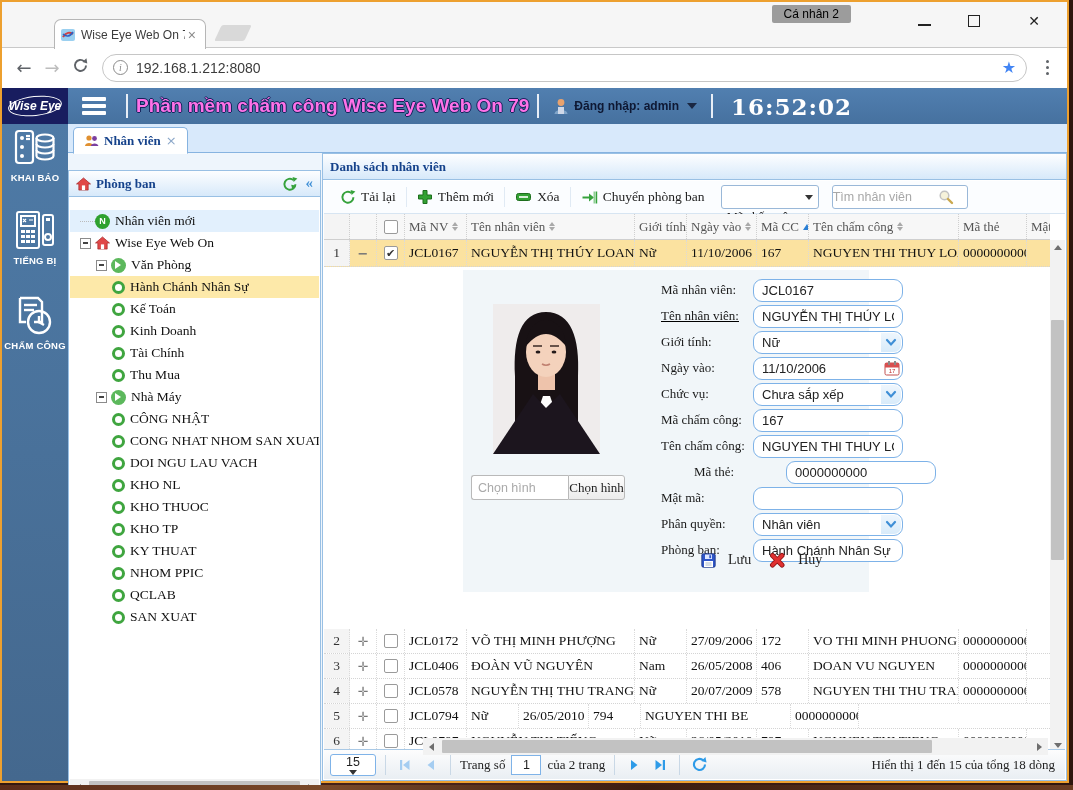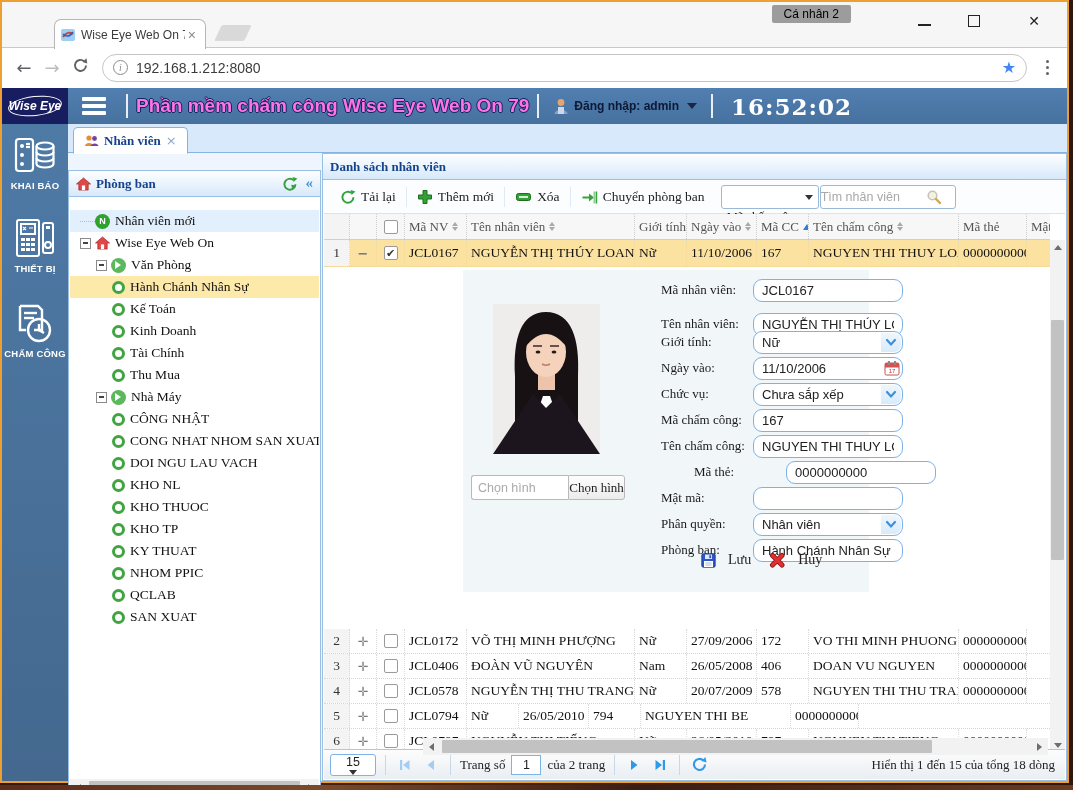--- a/index.html
+++ b/index.html
@@ -40,21 +40,21 @@
   .hamburger i { width:24px; height:4px; background:#fff; border-radius:1px; }
   .hd-sep { width:2px; height:24px; background:#e8eef6; margin:0 8px; }
   .app-title { font-family:"Liberation Sans",sans-serif; font-size:19px; font-weight:bold; color:#ff72e8; text-shadow:-1px 0 #16255c,1px 0 #16255c,0 -1px #16255c,0 1px #16255c; white-space:nowrap; }
   .login-wrap { display:flex; align-items:center; gap:5px; margin:0 6px; }
   .login-text { font-family:"Liberation Sans",sans-serif; font-size:12px; font-weight:bold; color:#0e1833; }
   .caret-dn { width:0; height:0; border-left:5px solid transparent; border-right:5px solid transparent; border-top:6px solid #1a2742; margin-left:3px; }
   .clock { font-family:"DejaVu Serif",serif; font-weight:bold; font-size:23px; color:#fff; letter-spacing:1px; margin-left:10px; }
 
   
   .sidebar { position:absolute; left:0; top:122px; width:66px; height:657px; background:linear-gradient(#4e7aa6,#44688e); }
-  .side-item { display:flex; flex-direction:column; align-items:center; padding-top:12px; }
+  .side-item { display:flex; flex-direction:column; align-items:center; padding-top:4px; }
   .side-label { color:#fff; font-family:"Liberation Sans",sans-serif; font-weight:bold; font-size:9.5px; margin-top:4px; letter-spacing:.2px; }
 
   
   .content { position:absolute; left:66px; top:122px; width:999px; height:657px; background:#eef5fc; }
   .tabstrip { position:absolute; left:0; top:0; width:100%; height:29px; background:#d8e9fb; border-bottom:1px solid #86b3e0; }
   .app-tab { position:absolute; left:5px; top:3px; height:27px; background:#fff; border:1px solid #86b3e0; border-bottom:1px solid #fff; border-radius:5px 5px 0 0; display:flex; align-items:center; padding:0 10px; gap:5px; z-index:2; }
   .app-tab-label { font-size:13px; font-weight:bold; color:#15428b; }
   .app-tab-close { color:#8aa6c8; font-size:13px; font-family:"DejaVu Sans",sans-serif; }
 
   .panel { position:absolute; background:#fff; border:1px solid #99c0e4; }
@@ -86,21 +86,21 @@
   .tri-u { width:0; height:0; border-left:4px solid transparent; border-right:4px solid transparent; border-bottom:5px solid #6e6e6e; }
   .tri-d { width:0; height:0; border-left:4px solid transparent; border-right:4px solid transparent; border-top:5px solid #6e6e6e; }
 
   
   .grid-toolbar { position:absolute; left:1px; top:27px; right:1px; height:33px; background:#fbfdff; border-bottom:1px solid #d7e5f2; display:flex; align-items:center; padding-left:8px; }
   .tbtn { display:flex; align-items:center; gap:5px; font-size:13.5px; color:#222; padding:0 8px; }
   .tb-sep { width:1px; height:20px; background:#e0eaf4; margin:0 2px; }
   .combo { width:98px; height:24px; border:1px solid #9ab8d8; border-radius:3px; background:#fff; display:flex; align-items:center; padding:0 5px; margin-left:8px; }
   .combo-label { font-size:12.5px; color:#222; flex:1; white-space:nowrap;margin-top:40px; }
   .combo-caret { width:0; height:0; border-left:4px solid transparent; border-right:4px solid transparent; border-top:5px solid #333; }
-  .searchbox { width:136px; height:24px; border:1px solid #9ab8d8; border-radius:3px; background:#fff; display:flex; align-items:center; padding:0 0; margin-left:1px; }
+  .searchbox { width:136px; height:24px; border:1px solid #9ab8d8; border-radius:3px; background:#fff; display:flex; align-items:center; padding:0 0; margin-left:13px; }
   .searchbox input { border:none; outline:none; width:105px; font-family:"Liberation Sans",sans-serif; font-size:12.5px; color:#444; }
   .searchbox input::placeholder { color:#a8a8a8; }
 
   
   .thead { position:absolute; left:1px; top:60px; right:16px; height:26px; display:flex; background:#f7f7f7; border-bottom:1px solid #cfcfcf; }
   .th { display:flex; align-items:center; padding:0 4px; font-size:13px; color:#555; border-right:1px dotted #cfcfcf; gap:4px; white-space:nowrap; overflow:hidden; }
   .trowg { display:flex; height:25px; border-bottom:1px dotted #d4d4d4; background:#fff; }
   .trowg.sel { background:#fbe2a0; height:27px; }
   .td { display:flex; align-items:center; padding:0 4px; font-size:13.5px; color:#111; border-right:1px dotted #dadada; white-space:nowrap; overflow:hidden; }
   .c0{width:26px; justify-content:center; background:#f4f4f4; color:#333;} .c1{width:27px; justify-content:center;} .c2{width:28px; justify-content:center;}
@@ -250,21 +250,21 @@
         <rect x="8" y="26" width="4" height="3" fill="#fff" stroke="none"></rect>
             <rect x="13" y="26" width="4" height="3" fill="#fff" stroke="none"></rect>
             <rect x="18" y="26" width="4" height="3" fill="#fff" stroke="none"></rect>
         <rect x="8" y="31" width="4" height="3" fill="#fff" stroke="none"></rect>
             <rect x="13" y="31" width="4" height="3" fill="#fff" stroke="none"></rect>
             <rect x="18" y="31" width="4" height="3" fill="#fff" stroke="none"></rect>
         <rect x="30" y="6" width="10" height="30" rx="2"></rect>
             <rect x="33" y="9" width="4" height="3" fill="#fff" stroke="none"></rect>
             <circle cx="35" cy="28" r="3"></circle>
       </svg>
-      <span class="side-label">THIẾT BỊ</span>
+      <span class="side-label">TIẾNG BỊ</span>
     </div>
     <div class="side-item" style="padding-top:26px;">
       <svg width="46" height="44" viewBox="0 0 46 44" fill="none" stroke="#fff" stroke-width="2.4">
         <path d="M8 6 h18 l4 4 v20 h-8"></path>
             <path d="M8 6 v24 h6"></path>
             <line x1="12" y1="13" x2="25" y2="13"></line>
             <line x1="12" y1="18" x2="22" y2="18"></line>
         <circle cx="27" cy="30" r="11"></circle>
             <path d="M27 24 v6 l5 3"></path>
             <circle cx="27" cy="30" r="1.4" fill="#fff" stroke="none"></circle>
@@ -576,21 +576,21 @@
         </div>
         <div class="choose-wrap">
           <input class="choose-input" placeholder="Chọn hình" style="">
           <div class="choose-btn">Chọn hình</div>
         </div>
 
         <div class="frow" style="top:8px;">
               <span class="flabel">Mã nhân viên:</span>
               <span class="finput"><input value="JCL0167" style=""></span>
             </div>
-        <div class="frow" style="top:42px;">
+        <div class="frow" style="top:34px;text-decoration:underline;">
               <span class="flabel">Tên nhân viên:</span>
               <span class="finput"><input value="NGUYỄN THỊ THÚY LOAN" style=""></span>
             </div>
         <div class="frow" style="top:60px;">
               <span class="flabel">Giới tính:</span>
               <span class="finput"><input value="Nữ" style=""><span class="fsel-cap">
                   <svg width="12" height="9" viewBox="0 0 12 9">
                     <path d="M2 2 l4 4.4 4 -4.4" stroke="#3f8fd6" stroke-width="2.2" fill="none" stroke-linecap="round"></path>
                   </svg>
                 </span></span>

